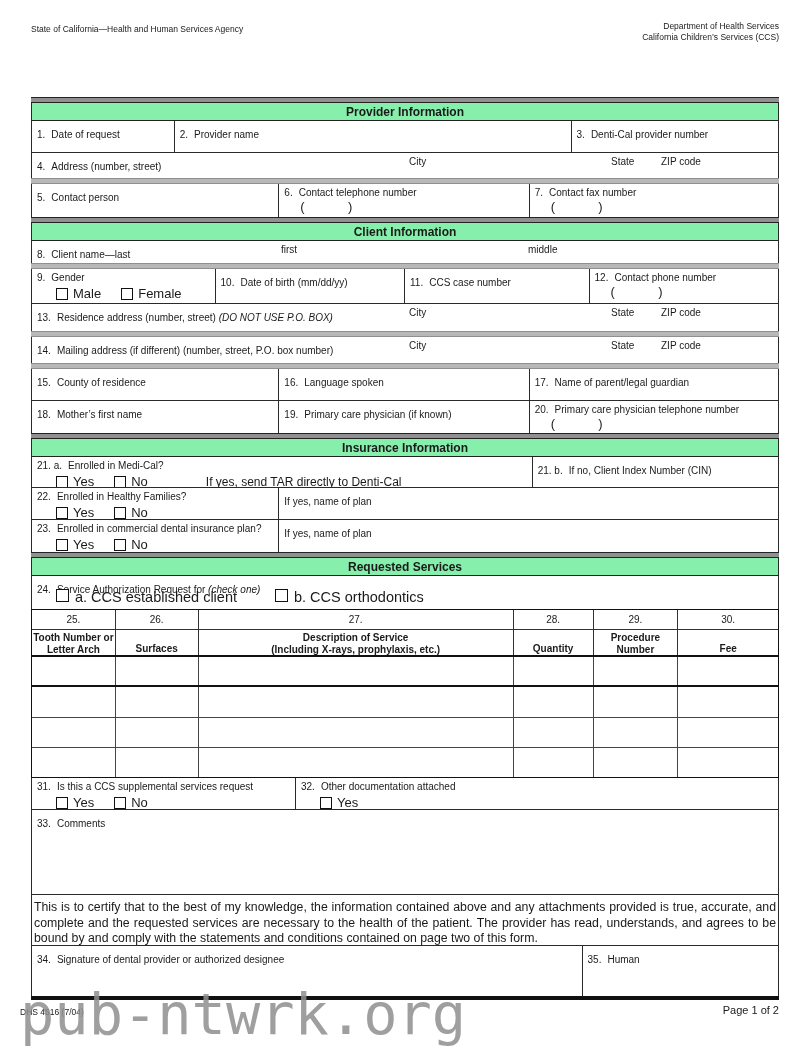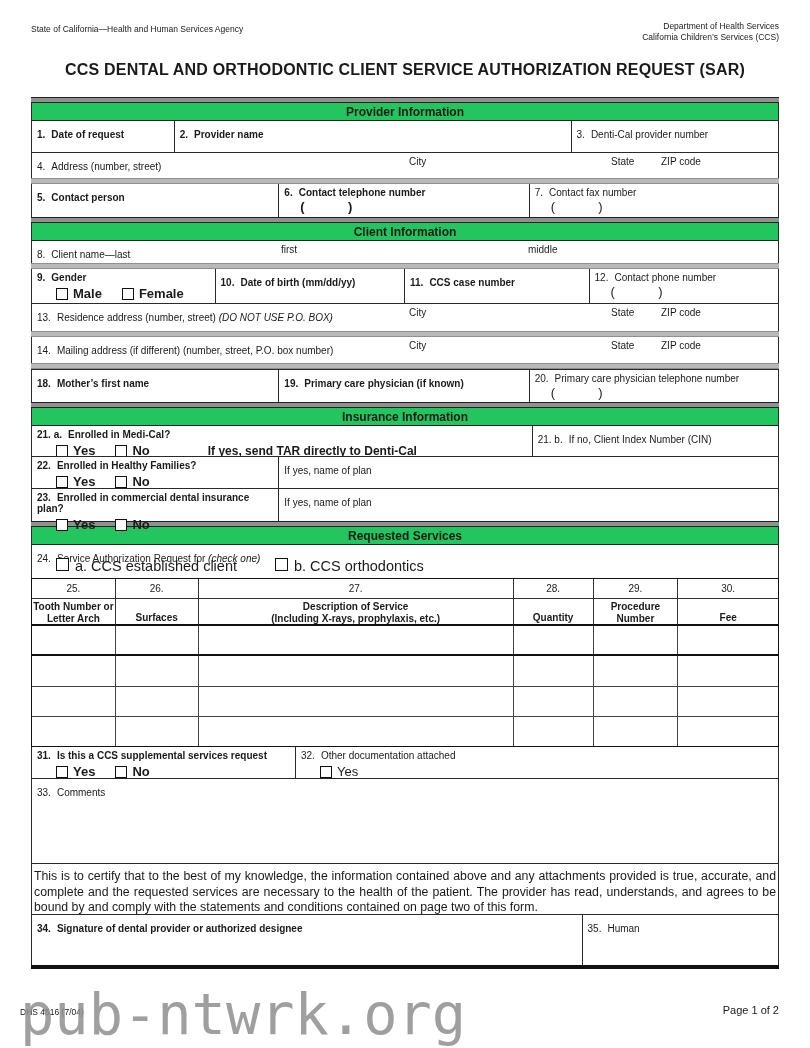--- a/index.html
+++ b/index.html
@@ -8,30 +8,30 @@
     position: relative; width: 810px; height: 1048px; background: #fff;
     font-family: "Liberation Sans", sans-serif; color: #1a1a1a; overflow: hidden;
   }
   .agency { position:absolute; left:31px; top:24px; font-size:8.5px; }
   .dept   { position:absolute; right:31px; top:21px; font-size:8.5px; text-align:right; line-height:10.5px; }
   .formtitle { position:absolute; left:0; right:0; top:61px; text-align:center; font-weight:bold; font-size:16px; letter-spacing:0.2px; }
 
   .form { position:absolute; left:31px; top:97px; width:748px; }
 
   .secbar { height:6px; background:#909090; border-top:1px solid #222; border-bottom:1px solid #222; }
-  .tbar   { height:18px; background:#22c55e; border-left:1px solid #2a2a2a; border-right:1px solid #2a2a2a;
+  .tbar   { height:18px; background:#86efac; border-left:1px solid #2a2a2a; border-right:1px solid #2a2a2a;
             border-bottom:1.5px solid #222; display:flex; align-items:center; justify-content:center;
             font-weight:bold; font-size:12px; }
   .spacer { height:6px; background:#b8b8b8; border-top:1px solid #8f8f8f; border-bottom:1px solid #8f8f8f; }
 
   .row  { position:relative; border-left:1px solid #2a2a2a; border-right:1px solid #2a2a2a; background:#fff; }
   .bt   { border-top:1px solid #2a2a2a; }
   .flex { display:flex; }
   .c    { position:relative; padding:3px 0 0 5px; height:100%; }
-  .br   { border-right:1px solid #2a2a2a;font-weight:bold; }
+  .br   { border-right:1px solid #2a2a2a; }
   .lab  { font-size:10px; }
   .num  { display:inline-block; margin-right:6px; }
   .ital { font-style:italic; }
   .sub  { position:absolute; top:3px; font-size:10px; }
 
   .cbrow { display:flex; align-items:center; margin-top:3px; padding-left:19px; }
   .cb  { display:inline-block; width:12px; height:12px; border:1.5px solid #111; background:#fff; flex:none; }
   .cb.big { width:13px; height:13px; }
   .cbl { font-size:13px; margin-left:5px; white-space:nowrap; }
   .cbl-lg { font-size:14.5px; margin-left:6px; white-space:nowrap; }
@@ -66,21 +66,20 @@
 </head>
 <body>
 
 <div class="page">
 
   <div class="agency">State of California—Health and Human Services Agency</div>
   <div class="dept">
     <div>Department of Health Services</div>
     <div>California Children’s Services (CCS)</div>
   </div>
-  <div class="formtitle">CCS DENTAL AND ORTHODONTIC CLIENT SERVICE AUTHORIZATION REQUEST (SAR)</div>
 
   <div class="form">
 
     <div class="secbar"></div>
     <div class="tbar">
       <span>Provider Information</span>
     </div>
     <div class="row flex" style="height:31px">
       <div class="c br" style="width:143px">
         <span class="lab"><span class="num">1.</span><span>Date of request</span></span>
@@ -159,20 +158,31 @@
     <div class="spacer"></div>
     <div class="row" style="height:26px">
       <div class="c">
         <span class="lab"><span class="num">14.</span><span>Mailing address (if different) (number, street, P.O. box number)</span></span>
         <span class="sub" style="left:377px">City</span>
         <span class="sub" style="left:579px">State</span>
         <span class="sub" style="left:629px">ZIP code</span>
       </div>
     </div>
     <div class="spacer"></div>
+    <div class="row flex" style="height:31px">
+      <div class="c br" style="width:248px">
+        <span class="lab"><span class="num">15.</span><span>County of residence</span></span>
+      </div>
+      <div class="c br" style="width:251px">
+        <span class="lab"><span class="num">16.</span><span>Language spoken</span></span>
+      </div>
+      <div class="c" style="width:249px">
+        <span class="lab"><span class="num">17.</span><span>Name of parent/legal guardian</span></span>
+      </div>
+    </div>
     <div class="row bt flex" style="height:33px">
       <div class="c br" style="width:248px">
         <span class="lab"><span class="num">18.</span><span>Mother’s first name</span></span>
       </div>
       <div class="c br" style="width:251px">
         <span class="lab"><span class="num">19.</span><span>Primary care physician (if known)</span></span>
       </div>
       <div class="c" style="width:249px">
         <div class="lab"><span class="num">20.</span><span>Primary care physician telephone number</span></div>
         <div class="paren">(            )</div>

